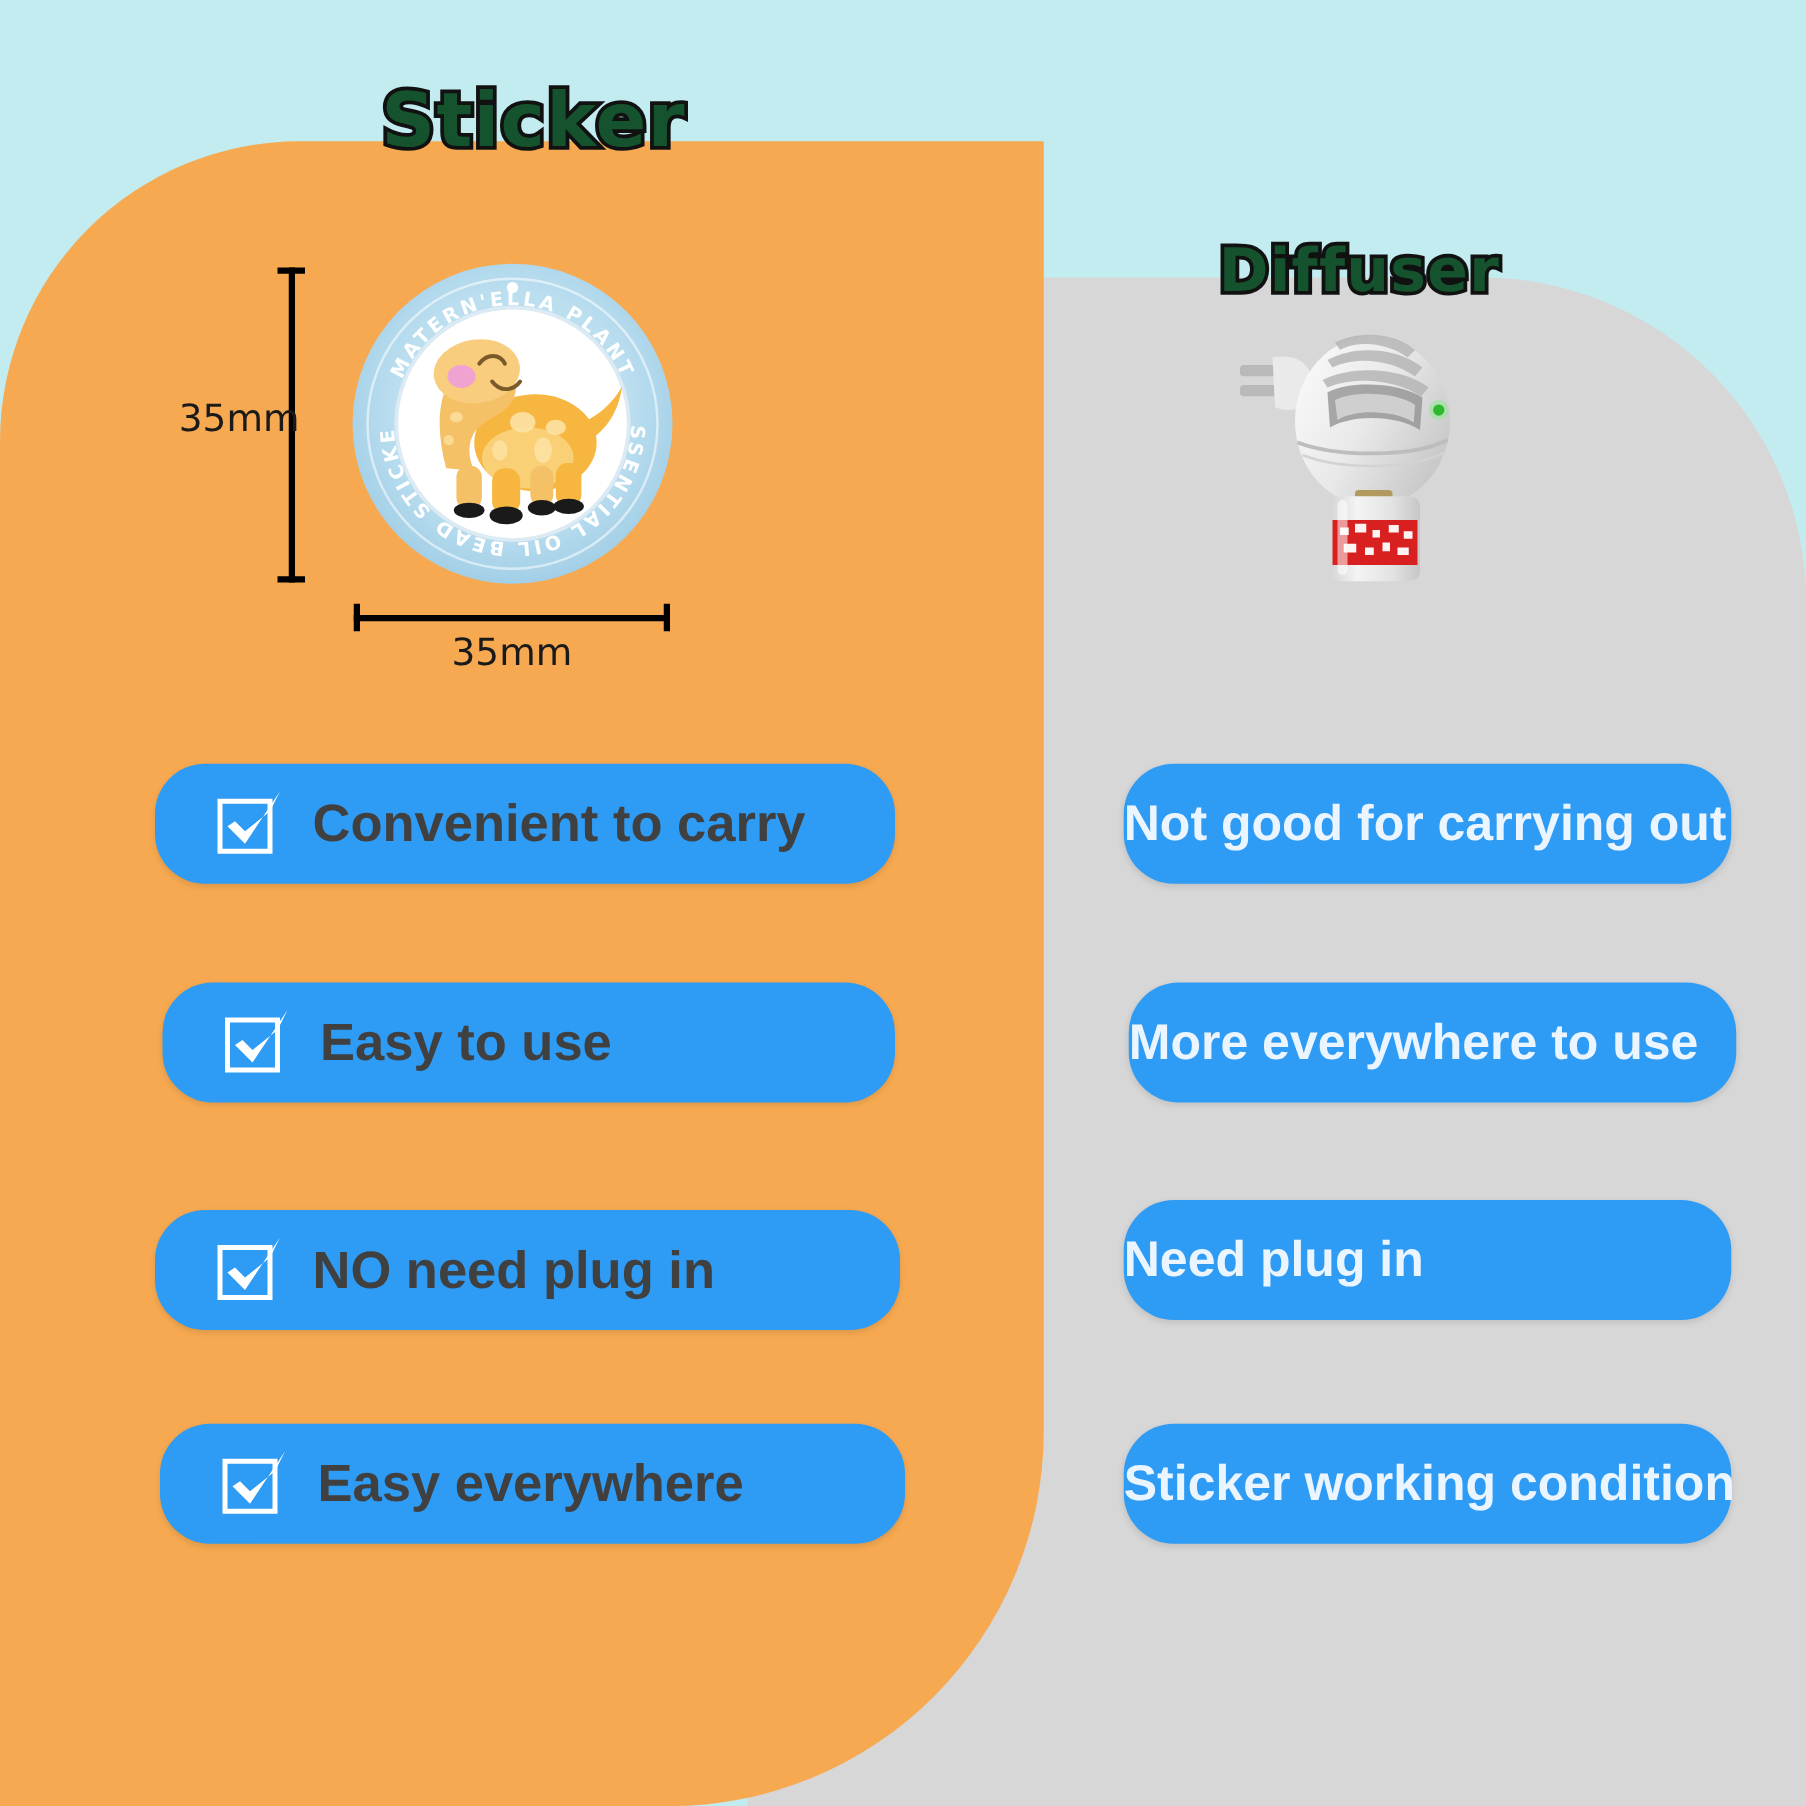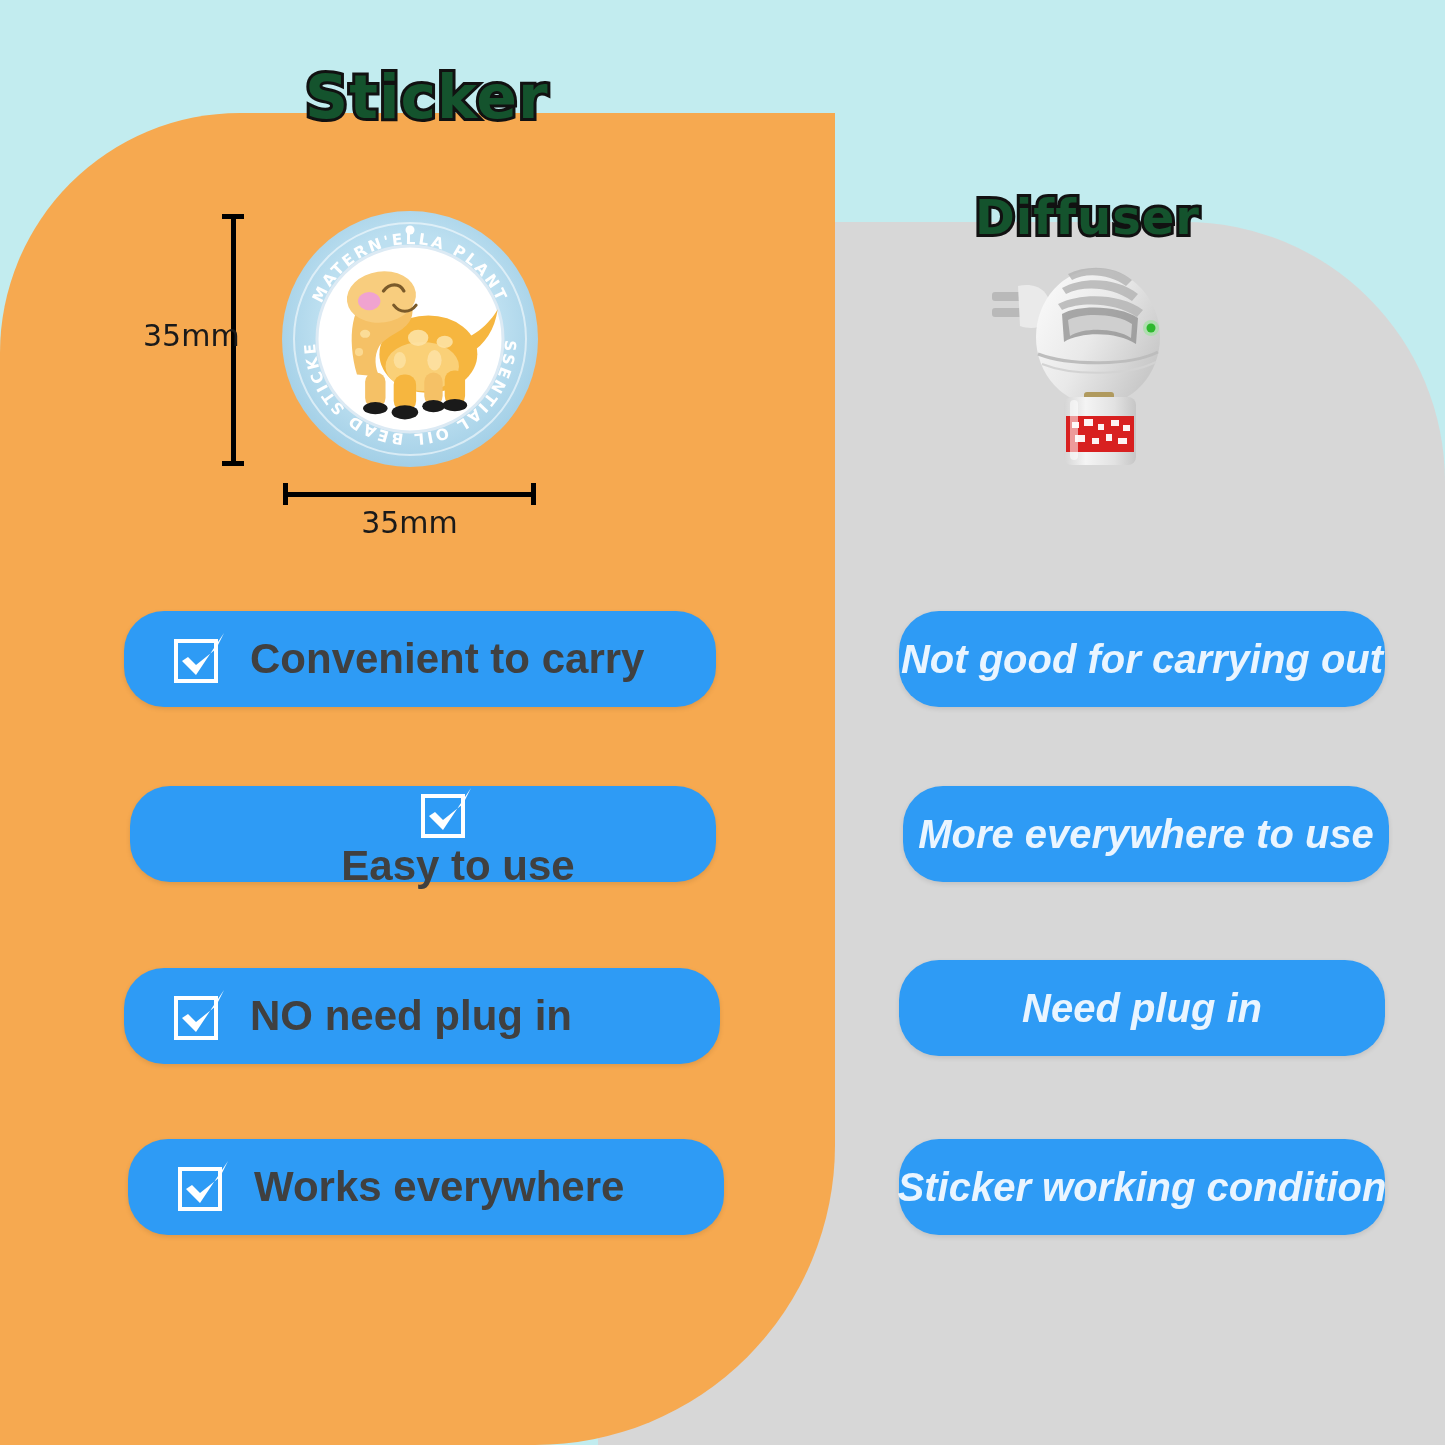--- a/index.html
+++ b/index.html
@@ -178,22 +178,21 @@
     display: flex;
     align-items: center;
     box-sizing: border-box;
     box-shadow: 0 2px 5px rgba(0,0,0,0.10);
   }
   .pill.left-pill {
     padding-left: 48px;
     justify-content: flex-start;
   }
   .pill.right-pill {
-    justify-content: center;
-    font-style: italic;
+    justify-content: flex-start;
   }
   .pill-label {
     color: #404040;
     font-size: 42px;
     font-weight: bold;
     white-space: nowrap;
     font-family: "Liberation Sans", sans-serif;
   }
   .pill.left-pill .pill-label {
     margin-left: 22px;
@@ -205,21 +204,21 @@
   .check-icon {
     flex: 0 0 auto;
     width: 56px;
     height: 56px;
     position: relative;
   }
   .check-icon svg { display: block; }
 
   
   #pill-l-0 { left: 124px; top: 611px;  width: 592px; height: 96px; }
-  #pill-l-1 { left: 130px; top: 786px;  width: 586px; height: 96px; flex-direction: column; }
+  #pill-l-1 { left: 130px; top: 786px;  width: 586px; height: 96px; }
   #pill-l-2 { left: 124px; top: 968px;  width: 596px; height: 96px; }
   #pill-l-3 { left: 128px; top: 1139px; width: 596px; height: 96px; }
 
   
   #pill-r-0 { left: 899px; top: 611px;  width: 486px; height: 96px; }
   #pill-r-1 { left: 903px; top: 786px;  width: 486px; height: 96px; }
   #pill-r-2 { left: 899px; top: 960px;  width: 486px; height: 96px; }
   #pill-r-3 { left: 899px; top: 1139px; width: 486px; height: 96px; }
 </style>
 </head>
@@ -404,21 +403,21 @@
     <span class="pill-label">NO need plug in</span>
   </div>
 
   <div class="pill left-pill" id="pill-l-3">
     <span class="check-icon">
       <svg width="56" height="56" viewBox="0 0 56 56" xmlns="http://www.w3.org/2000/svg">
         <rect x="4" y="10" width="40" height="40" fill="none" stroke="#ffffff" stroke-width="4"></rect>
         <path d="M 10,30 L 24,44 L 52,2 L 44,18 L 24,34 L 16,26 Z" fill="#ffffff"></path>
       </svg>
     </span>
-    <span class="pill-label">Works everywhere</span>
+    <span class="pill-label">Easy everywhere</span>
   </div>
 
   <div class="pill right-pill" id="pill-r-0">
     <span class="pill-label">Not good for carrying out</span>
   </div>
   <div class="pill right-pill" id="pill-r-1">
     <span class="pill-label">More everywhere to use</span>
   </div>
   <div class="pill right-pill" id="pill-r-2">
     <span class="pill-label">Need plug in</span>

